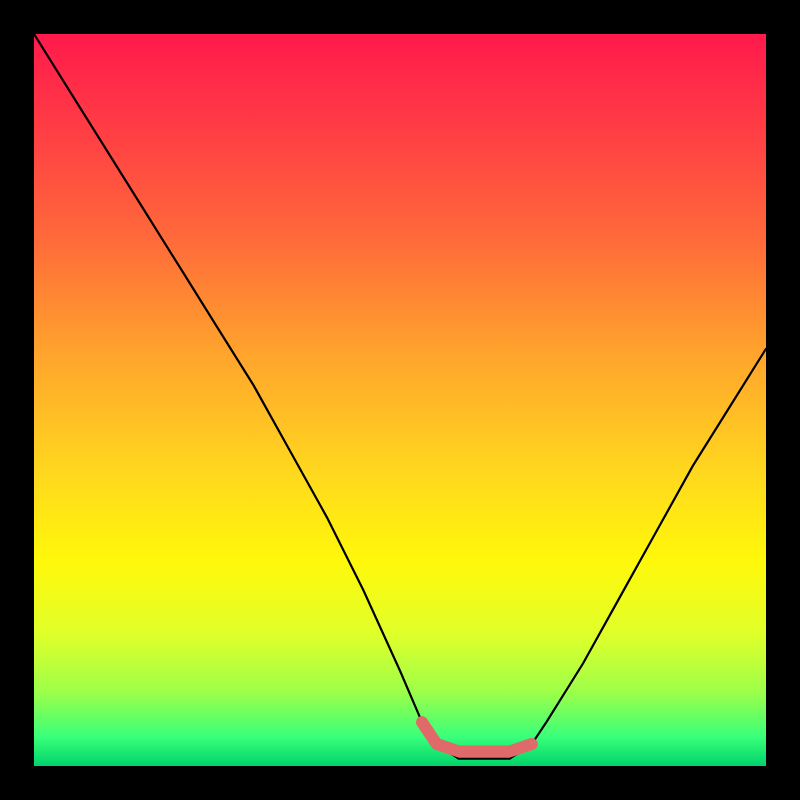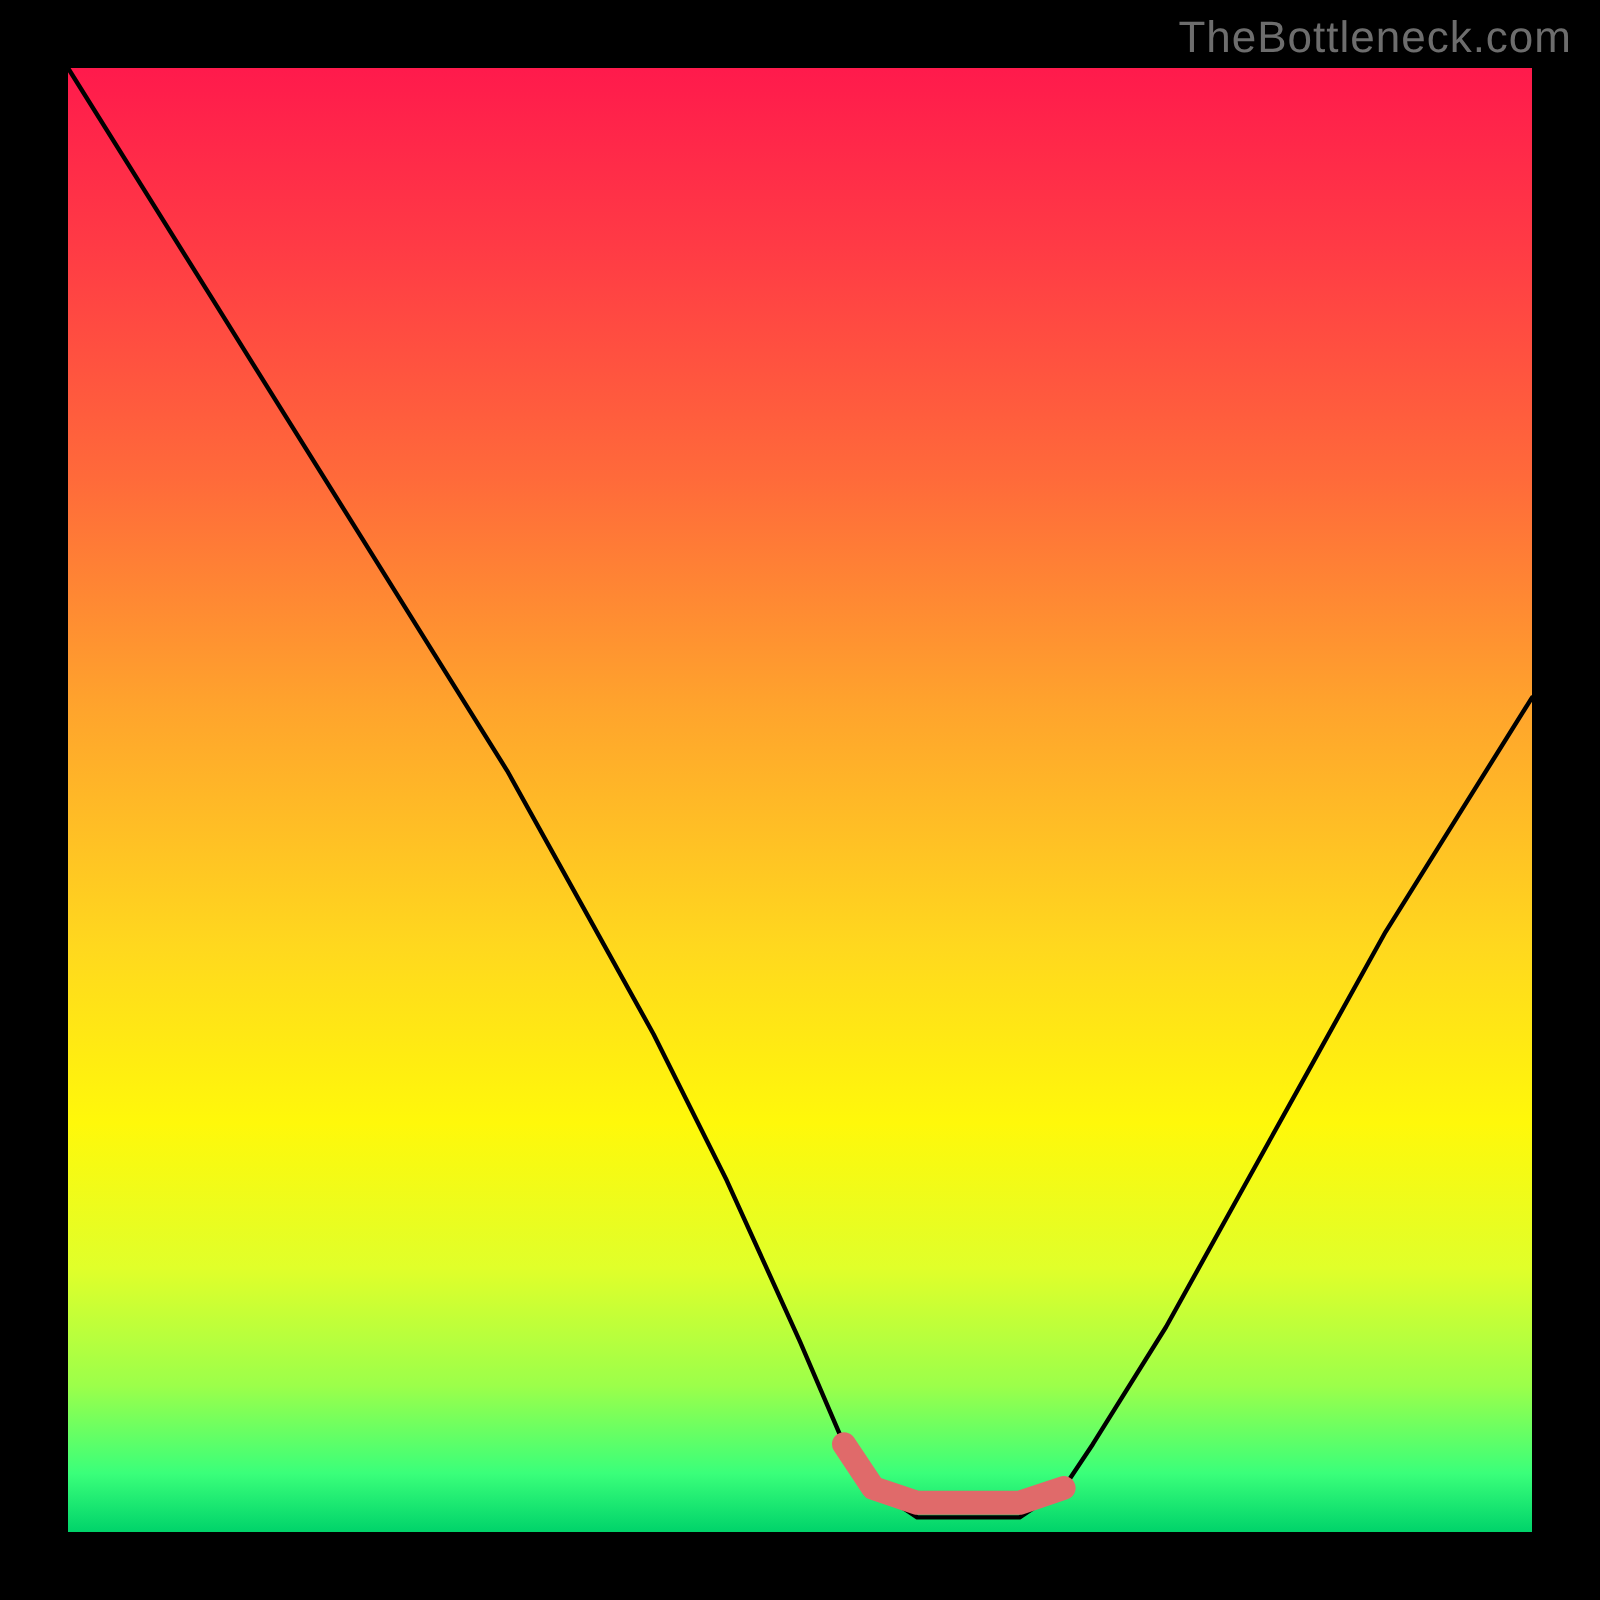--- a/index.html
+++ b/index.html
@@ -54,21 +54,20 @@
   }
   svg.curve {
     position: absolute;
     inset: 0;
   }
 </style>
 </head>
 <body>
 
 <div class="stage">
-  <div class="watermark">TheBottleneck.com</div>
 
   <div class="plot">
     <div class="gradient"></div>
 
     <svg class="curve" viewBox="0 0 732 732" preserveAspectRatio="none">
       <path fill="none" stroke="#000" stroke-width="2.2" stroke-linecap="round" stroke-linejoin="round" d="M0.0 0.0 L36.6 58.6 L73.2 117.1 L109.8 175.7 L146.4 234.2 L183.0 292.8 L219.6 351.4 L256.2 417.2 L292.8 483.1 L329.4 556.3 L366.0 636.8 L388.0 688.1 L402.6 710.0 L424.6 724.7 L453.8 724.7 L475.8 724.7 L497.8 710.0 L512.4 688.1 L549.0 629.5 L585.6 563.6 L622.2 497.8 L658.8 431.9 L695.4 373.3 L732.0 314.8"></path>
       <path fill="none" stroke="#e06a6a" stroke-width="12" stroke-linecap="round" stroke-linejoin="round" d="M388.0 688.1 L402.6 710.0 L424.6 717.4 L453.8 717.4 L475.8 717.4 L497.8 710.0"></path>
     </svg>
   </div>
 </div>

